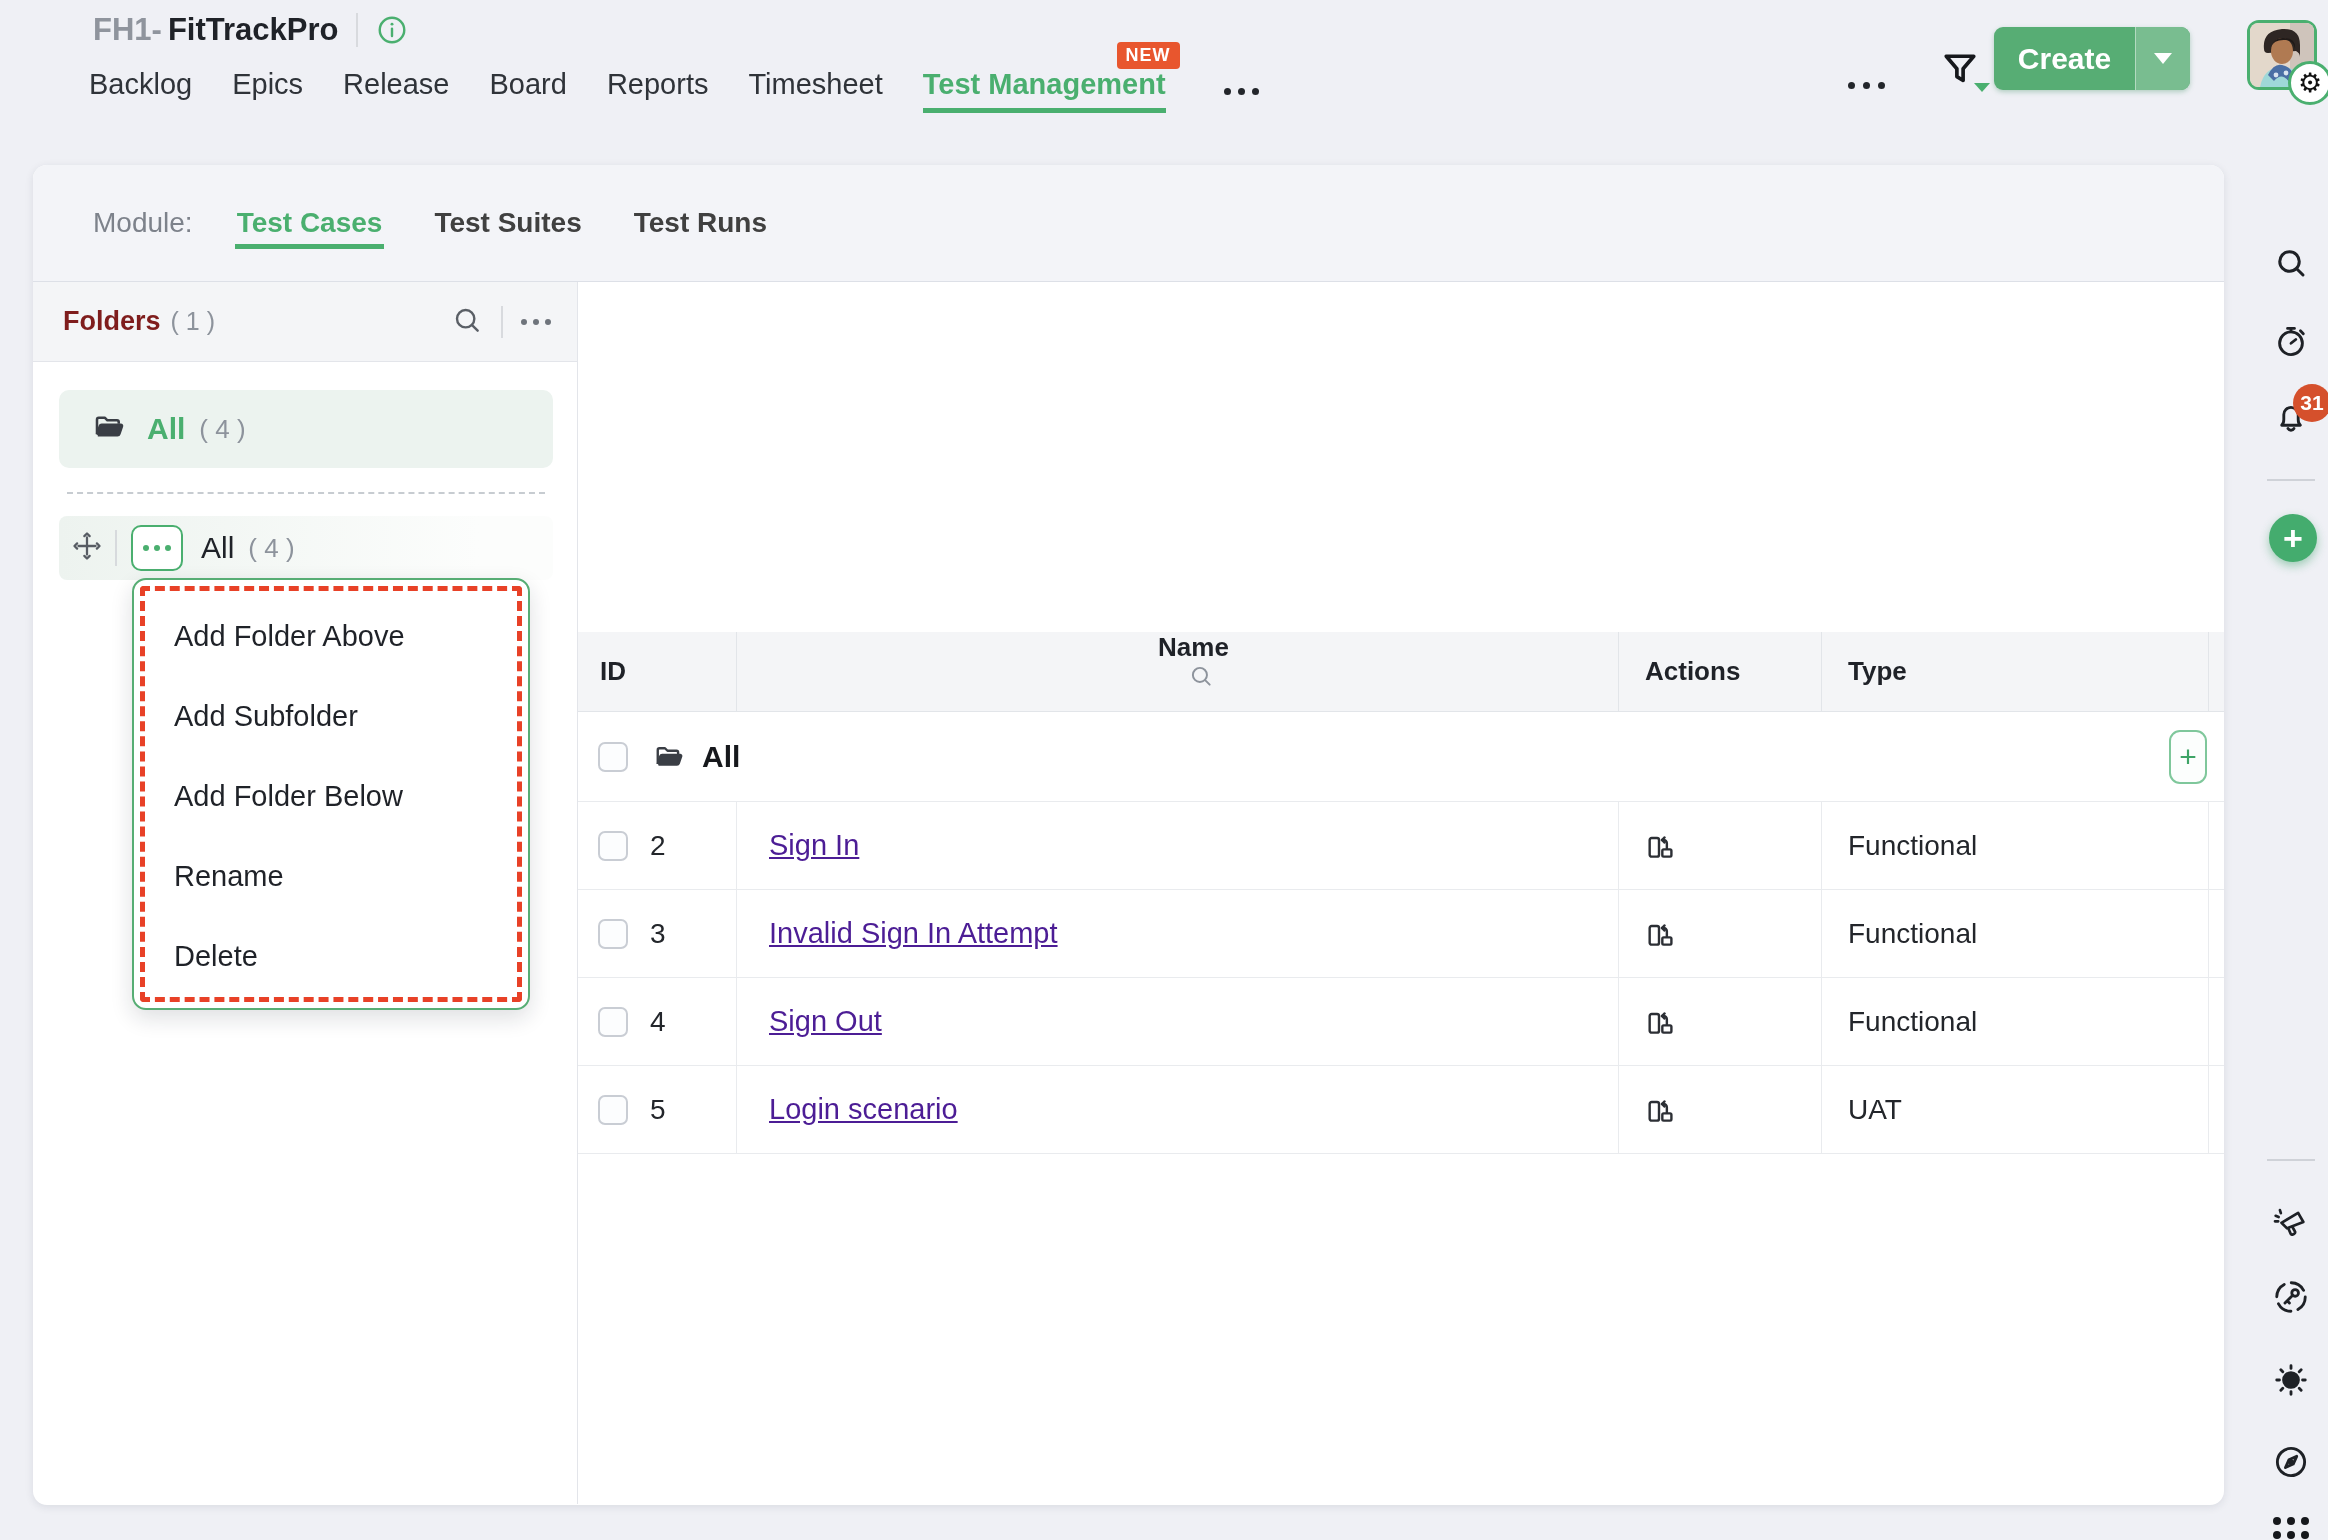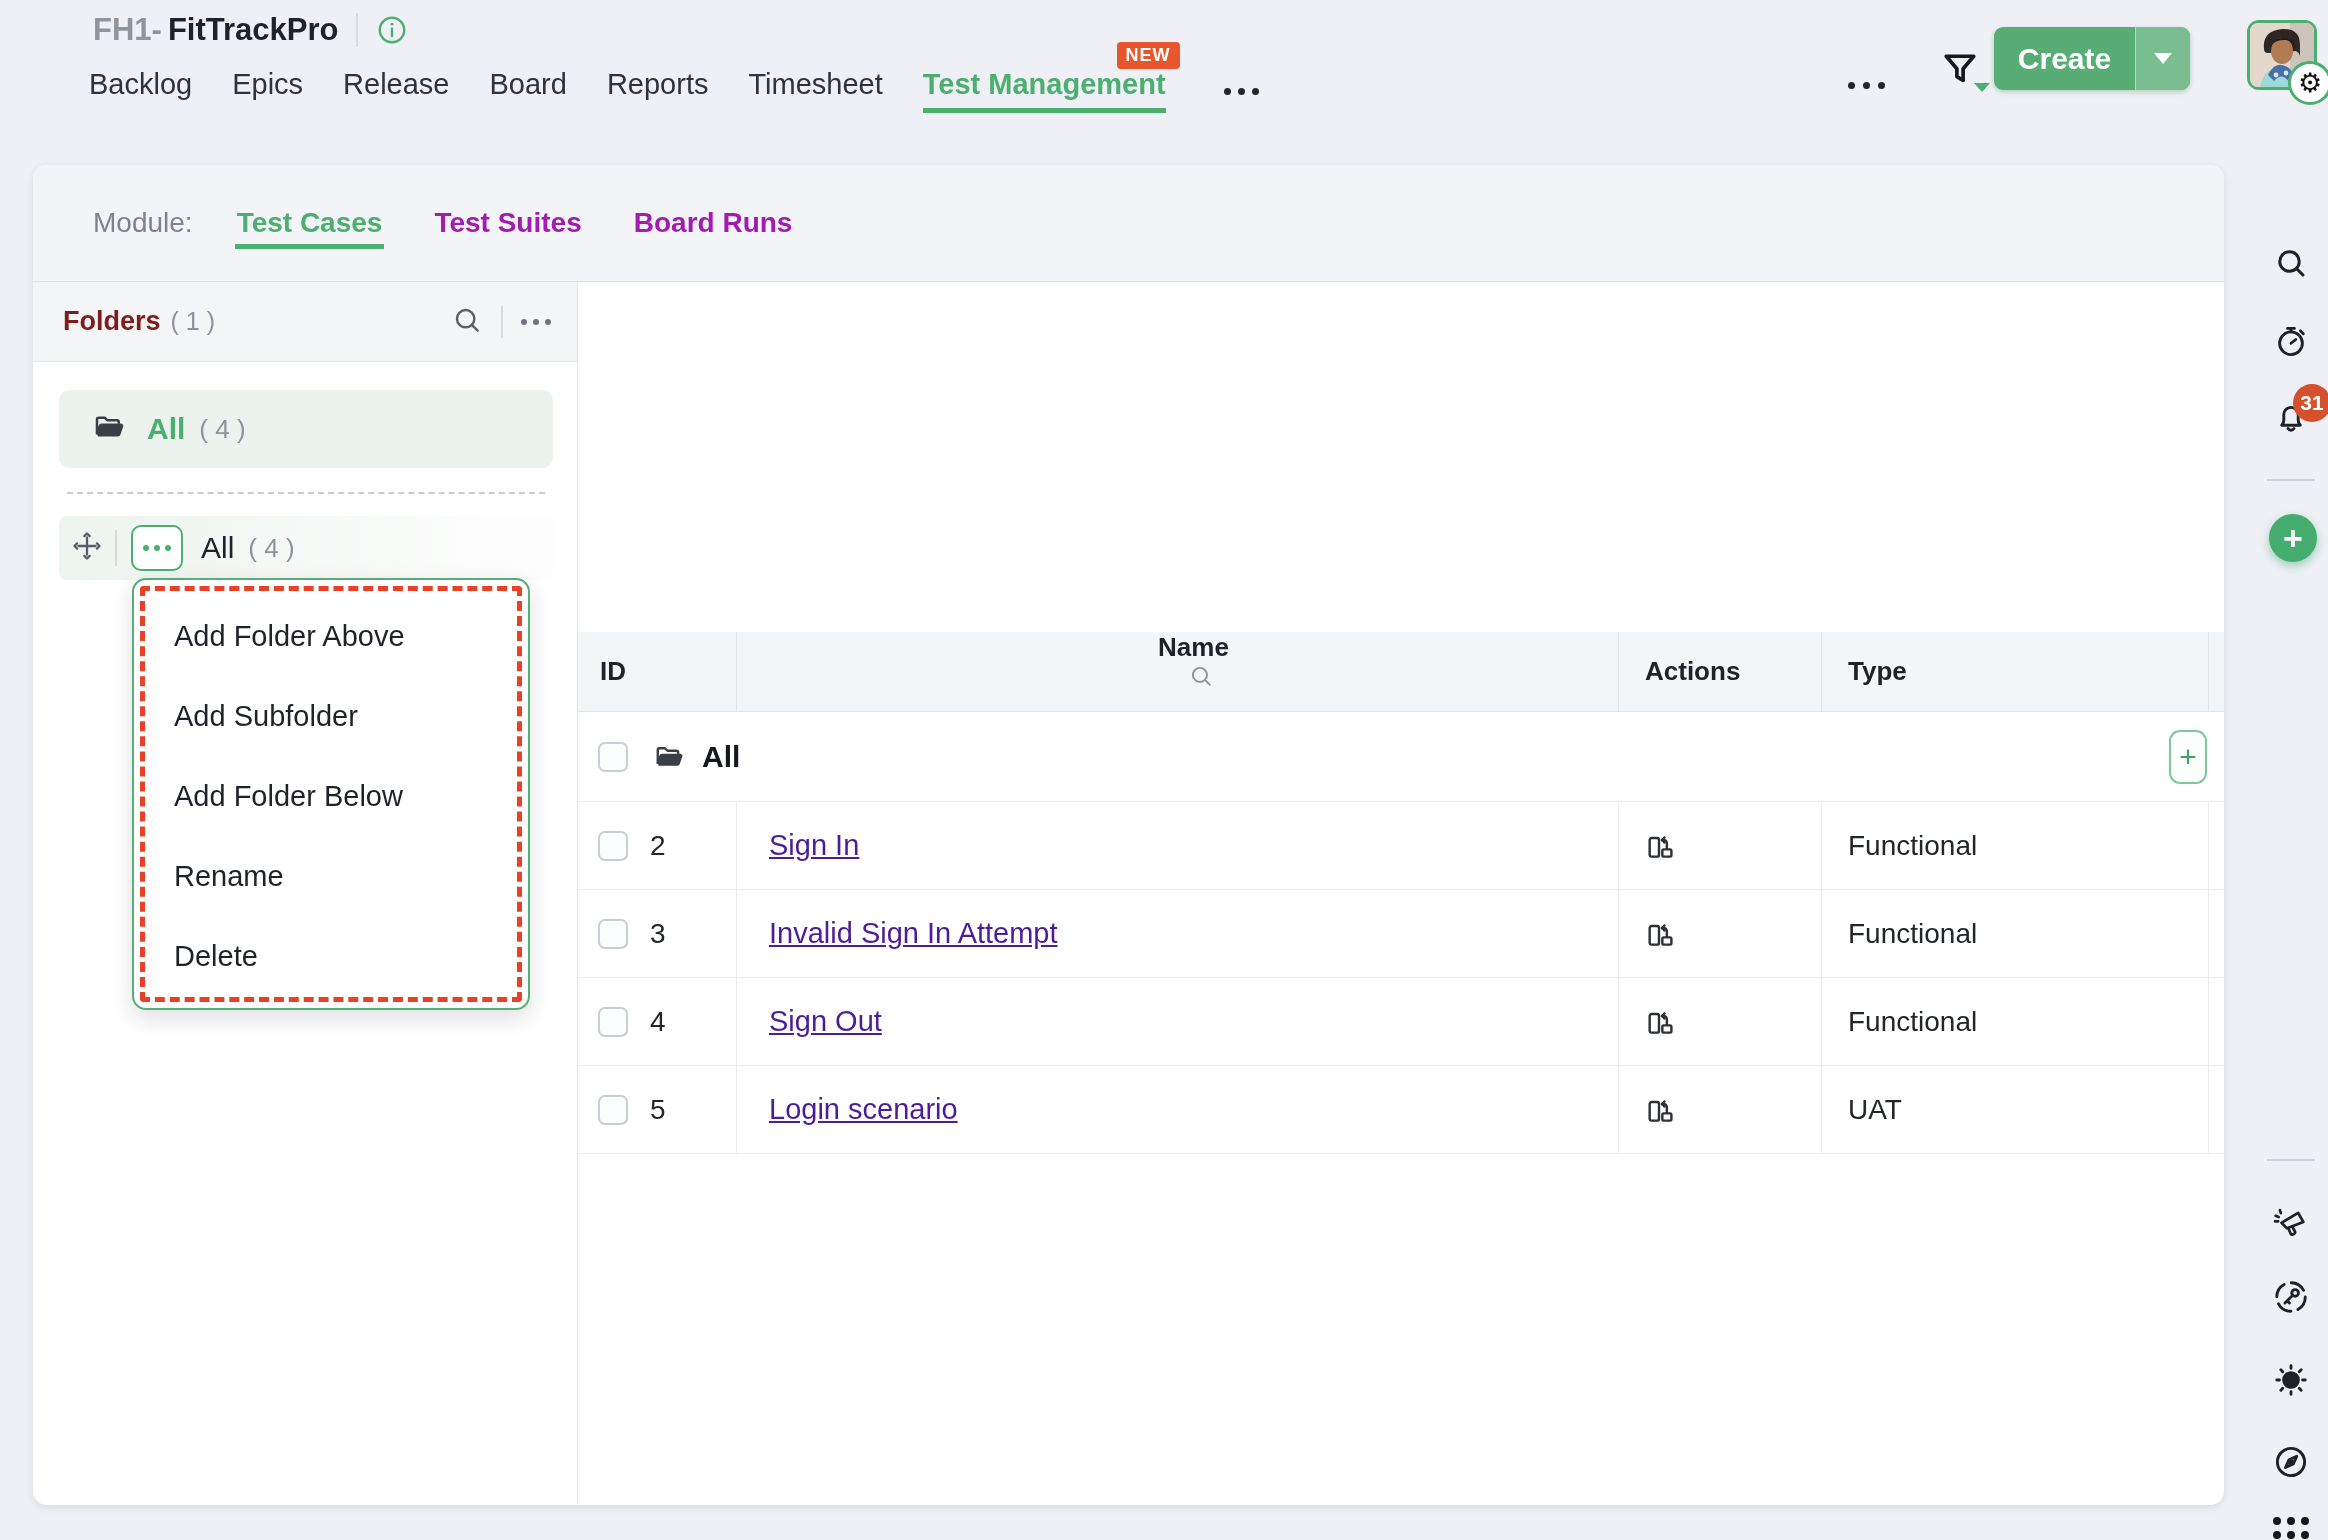--- a/index.html
+++ b/index.html
@@ -40,21 +40,21 @@
   .gear-badge { position:absolute; right:-18px; bottom:-18px; width:44px; height:44px; border-radius:50%;
                 background:#fff; border:3px solid #4aaf6f; display:flex; align-items:center; justify-content:center;
                 font-size:27px; color:#111; cursor:pointer; }
 
   
   .card { position:absolute; left:33px; top:165px; width:2191px; height:1340px; background:#fff;
           border-radius:14px; box-shadow:0 2px 8px rgba(30,35,60,.10); overflow:hidden; }
   .module-bar { height:117px; background:#f3f4f8; border-bottom:1px solid #dde0e7;
                 display:flex; align-items:center; padding-left:60px; }
   .module-label { font-size:28px; color:#7d828b; margin-right:42px; }
-  .module-tab { font-size:28px; font-weight:600; color:#a21caf; margin-right:48px; padding:10px 2px; cursor:pointer; }
+  .module-tab { font-size:28px; font-weight:600; color:#404040; margin-right:48px; padding:10px 2px; cursor:pointer; }
   .module-tab.active { color:#4aaf6f; border-bottom:5px solid #4aaf6f; padding-bottom:5px; }
 
   .content-row { display:flex; height:1222px; }
 
   
   .folders-panel { width:545px; border-right:1px solid #e3e5ea; position:relative; }
   .fp-header { height:80px; background:#f4f5f7; border-bottom:1px solid #e3e5ea;
                display:flex; align-items:center; padding:0 26px 0 30px; }
   .fp-title { font-size:27px; font-weight:700; color:#7f1d1d; }
   .fp-count { font-size:25px; color:#8d939c; margin-left:10px; }
@@ -202,21 +202,21 @@
     </svg>
     <span class="gear-badge">⚙</span>
   </div>
 
   <main class="card">
 
     <div class="module-bar">
       <span class="module-label">Module:</span>
       <span class="module-tab active">Test Cases</span>
       <span class="module-tab">Test Suites</span>
-      <span class="module-tab">Board Runs</span>
+      <span class="module-tab">Test Runs</span>
     </div>
 
     <div class="content-row">
 
       <section class="folders-panel">
         <div class="fp-header">
           <span class="fp-title">Folders</span>
           <span class="fp-count">( 1 )</span>
           <span class="fp-spacer"></span>
           <span class="fp-search">

